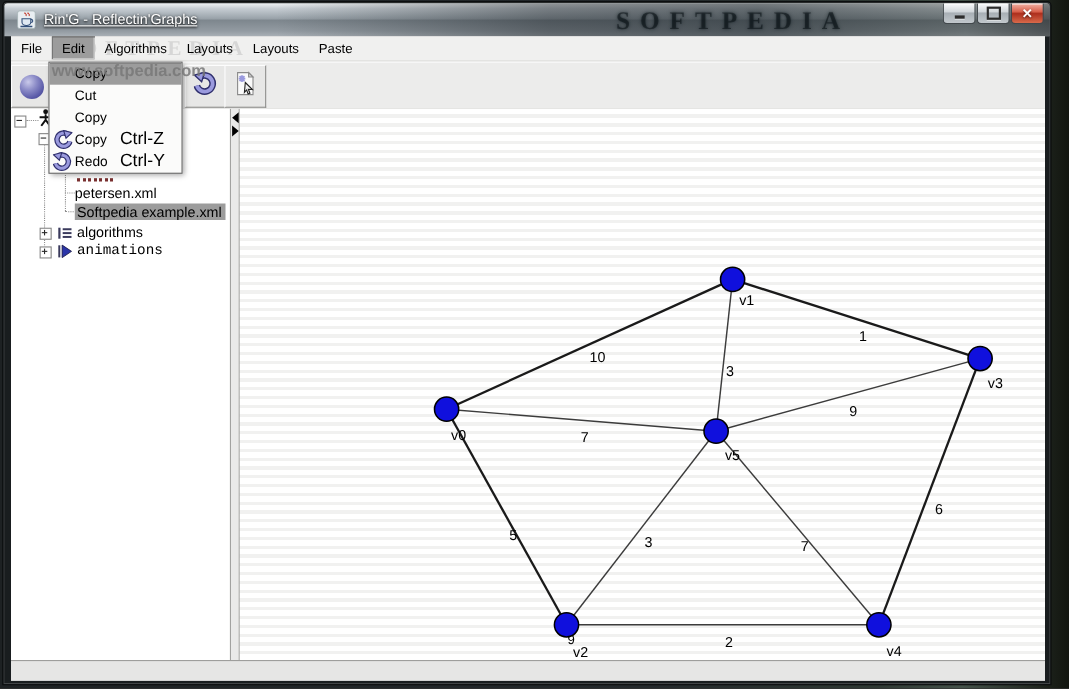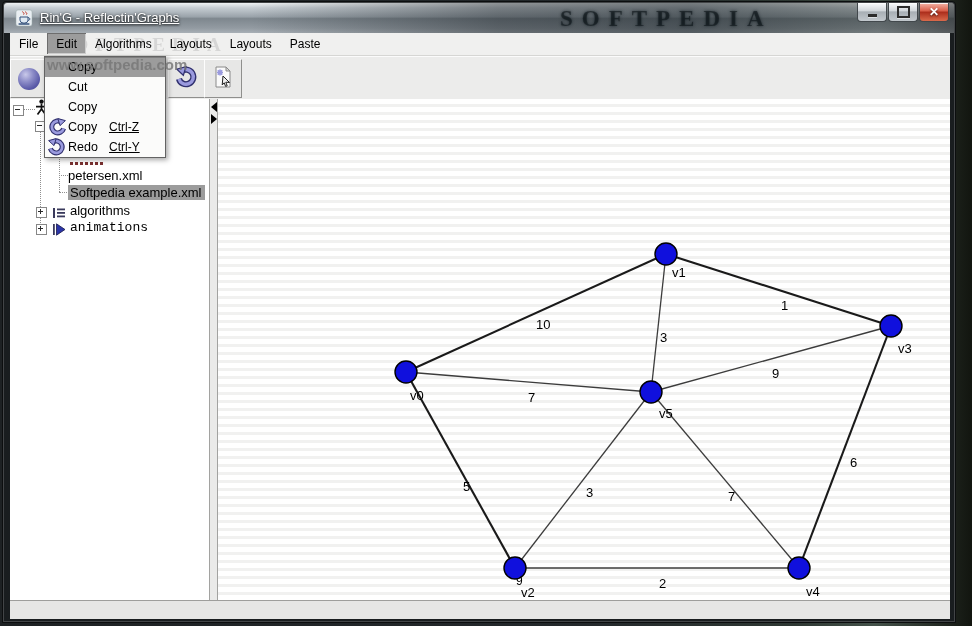--- a/index.html
+++ b/index.html
@@ -62,21 +62,21 @@
   .doth{position:absolute;height:0;border-top:1px dotted #8f8f8f;}
   .t-icon{position:absolute;}
   .hidden-sliver{position:absolute;left:60px;top:63px;width:34px;height:3px;
     background:repeating-linear-gradient(90deg,#7a3030 0 3px,transparent 3px 5px);}
   
   .popup{position:absolute;left:44px;top:56px;width:120px;z-index:40;background:#fbfbfa;
     border:1px solid #636363;box-shadow:2px 2px 5px rgba(0,0,0,.35);}
   .pm-row{position:relative;height:20px;display:flex;align-items:center;font-size:12.5px;color:#000;text-align:right;}
   .pm-row.hl{background:#9c9c9c;box-shadow:inset 0 1px 0 #7e7e7e;}
   .pm-icon{width:23px;display:flex;justify-content:center;align-items:center;}
-  .pm-shortcut{position:absolute;left:64px;font-size:12px;text-decoration:underline;}
+  .pm-shortcut{position:absolute;left:64px;font-size:16px;}
   .popup-watermark{position:absolute;left:47px;top:56px;z-index:50;font-size:15px;color:rgba(120,120,120,.85);
     font-weight:bold;pointer-events:none;}
 </style>
 </head>
 <body>
 
 <div class="desktop">
   <div class="window">
 
     <div class="titlebar">

